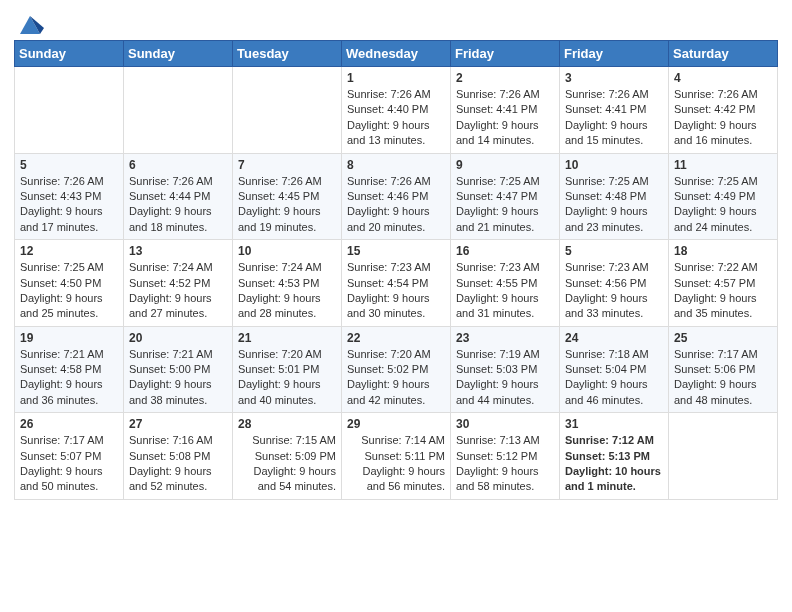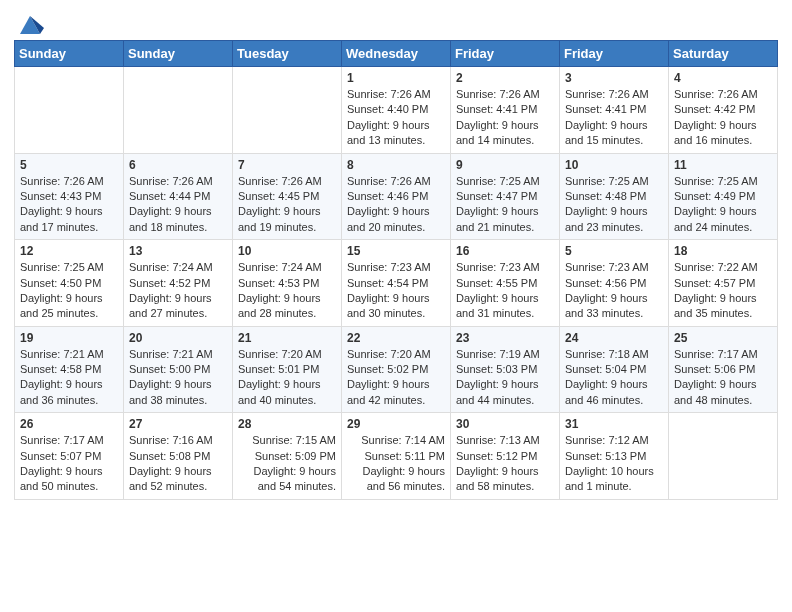--- a/index.html
+++ b/index.html
@@ -314,21 +314,21 @@
 Daylight: 9 hours and 56 minutes.</div>
           </td>
           <td>
             <span class="day-num">30</span>
             <div class="day-info" style="white-space: pre-line;">Sunrise: 7:13 AM
 Sunset: 5:12 PM
 Daylight: 9 hours and 58 minutes.</div>
           </td>
           <td>
             <span class="day-num">31</span>
-            <div class="day-info" style="white-space: pre-line;">Sunrise: 7:12 AM
+            <div class="day-info" style="white-space: pre-line; font-weight: bold;">Sunrise: 7:12 AM
 Sunset: 5:13 PM
 Daylight: 10 hours and 1 minute.</div>
           </td>
           <td></td>
         </tr>
       </tbody>
   </table>
 </div>
 
 </body></html>

